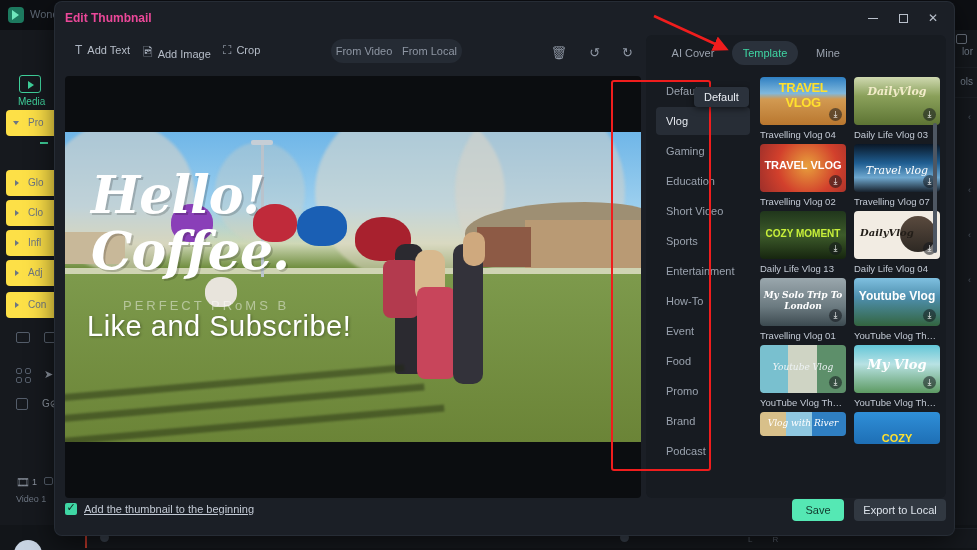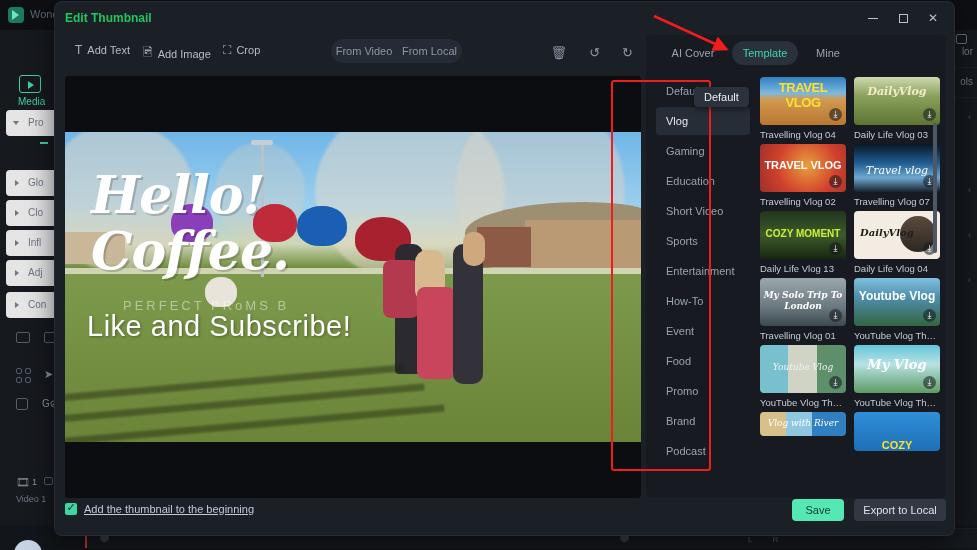--- a/index.html
+++ b/index.html
@@ -20,21 +20,21 @@
     border-left:7px solid #6fe6bc; border-top:5px solid transparent; border-bottom:5px solid transparent; }
   .bg-brand { position:absolute; left:30px; top:8px; font-size:11px; color:#5d6673; }
 
   .bg-left { position:absolute; left:0; top:30px; width:62px; bottom:0; background:#16191e; }
   .bg-media-ico { position:absolute; left:30px; top:45px; transform:translateX(-50%);
      width:22px; height:18px; border:1.3px solid #3fcf9a; border-radius:3px; }
   .bg-media-ico:after{content:"";position:absolute;left:8px;top:4.5px;border-left:6px solid #3fcf9a;
      border-top:4px solid transparent;border-bottom:4px solid transparent;}
   .bg-media-lbl { position:absolute; left:18px; top:66px; font-size:10px; color:#3fcf9a; }
   .bg-row { position:absolute; left:6px; width:58px; height:26px; border-radius:4px;
-    background:#e5e5e5; color:#6d7683; font-size:10px; line-height:26px; padding-left:22px; }
+    background:#fde047; color:#6d7683; font-size:10px; line-height:26px; padding-left:22px; }
   .bg-row .caret { position:absolute; left:9px; top:10px; border-left:4px solid #6d7683;
     border-top:3px solid transparent; border-bottom:3px solid transparent; }
   .bg-row.open .caret { left:7px; top:11px; border-left:3.5px solid transparent;
     border-right:3.5px solid transparent; border-top:4px solid #6d7683; }
   .ic-sq { position:absolute; border:1.2px solid #545d6a; border-radius:2px; }
   .bg-tracklbl { position:absolute; font-size:9px; color:#6d7683; }
   .bg-trackico { position:absolute; font-size:11px; color:#8b939f; }
 
   .bg-right-col { position:absolute; right:0; top:30px; width:42px; bottom:0; background:#15181d; }
   .bg-rtext { position:absolute; right:4px; font-size:10px; color:#707a87; }
@@ -47,21 +47,21 @@
      border-top:1px solid #1d2128; }
   .tl-red { position:absolute; left:85px; bottom:2px; width:1.5px; height:20px; background:#c0392b; }
   .tl-dot { position:absolute; bottom:8px; width:9px; height:9px; border-radius:50%; background:#3b434f; }
   .tl-lr { position:absolute; bottom:6px; font-size:8px; color:#5a626e; letter-spacing:9px; }
   .tl-moon { position:absolute; left:14px; bottom:-4px; width:28px; height:14px;
      border-radius:14px 14px 0 0; background:#c7d3e2; }
 
   
   .dlg { position:absolute; left:55px; top:2px; width:899px; height:533px;
     background:#1b1f26; border-radius:7px; box-shadow:0 0 0 1px #262c35, 0 8px 28px rgba(0,0,0,.6); }
-  .dlg-title { position:absolute; left:10px; top:9px; font-size:12px; color:#22c55e; font-weight:bold; }
+  .dlg-title { position:absolute; left:10px; top:9px; font-size:12px; color:#ec4899; font-weight:bold; }
   .winbtns { position:absolute; right:6px; top:5px; display:flex; gap:0; }
   .winbtn { width:30px; height:22px; display:flex; align-items:center; justify-content:center;
     color:#b9c0cb; font-size:12px; cursor:default; }
   .winbtn .minus { width:10px; height:1px; background:#b9c0cb; display:block; }
   .winbtn .sq { width:9px; height:9px; border:1.2px solid #b9c0cb; display:block; }
 
   
   .toolbar { position:absolute; left:10px; top:33px; width:576px; height:34px; }
   .tool { position:absolute; display:flex; align-items:center; gap:5px; color:#b6bdc8; font-size:11px;
     top:8px; }
@@ -396,21 +396,21 @@
           </div>
           <div class="cap">YouTube Vlog Thumb...</div>
         </div>
 
         <div class="cell" style="left:0;top:335px;">
           <div class="thumb" style="height:24px;background:linear-gradient(90deg,#d8c08a 0 30%,#8fc7e0 30% 60%,#2f7fc2 60% 100%);">
             <div style="position:absolute;left:0;right:0;top:6px;text-align:center;font:italic 9px 'DejaVu Serif',serif;color:#fff;">Vlog with River</div>
           </div>
         </div>
         <div class="cell" style="left:94px;top:335px;">
-          <div class="thumb" style="height:39px;background:linear-gradient(#2f8fd8,#1e6fb5);">
+          <div class="thumb" style="height:32px;background:linear-gradient(#2f8fd8,#1e6fb5);">
             <div style="position:absolute;left:0;right:0;bottom:0;text-align:center;font:bold 11px 'Liberation Sans',sans-serif;color:#ffe02e;">COZY</div>
           </div>
         </div>
         <div class="tscroll"></div>
       </div>
     </div>
 
     <div class="chkrow">
       <span class="chk"></span>
       <span class="chklbl">Add the thumbnail to the beginning</span>

